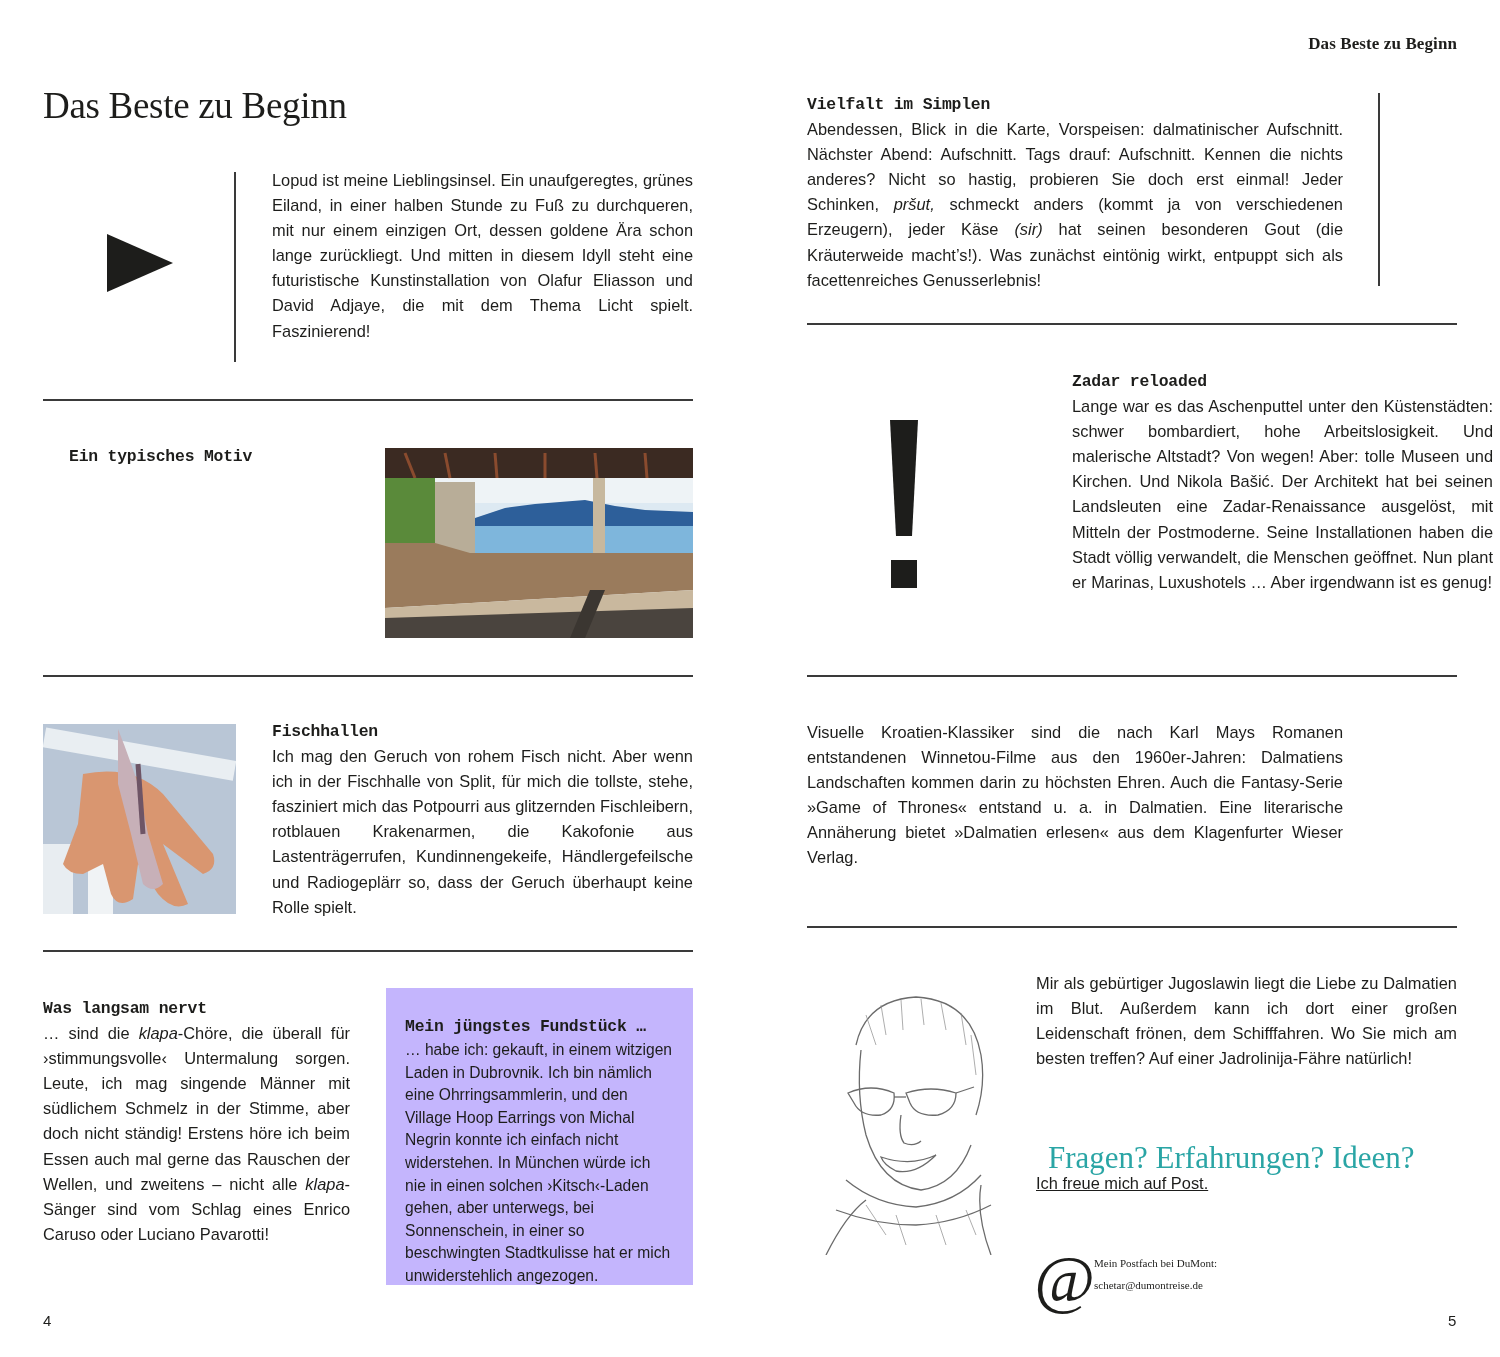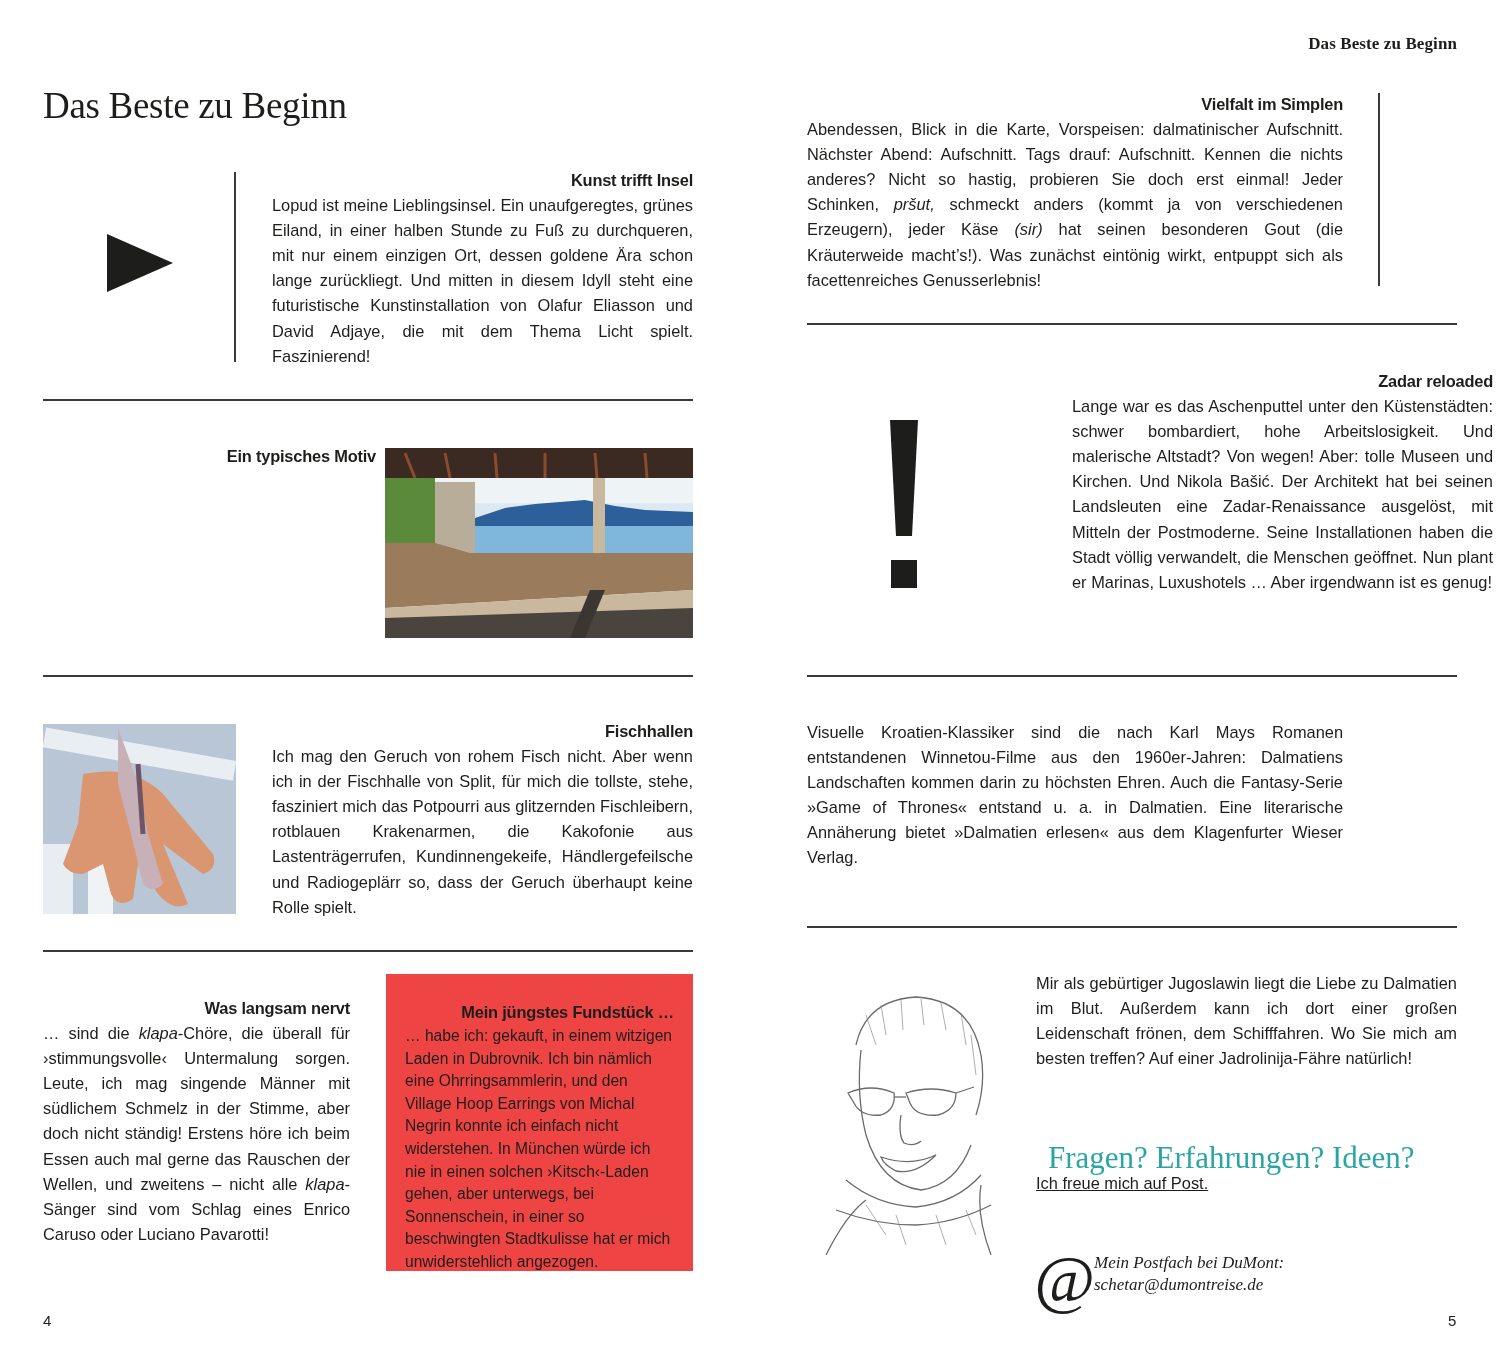--- a/index.html
+++ b/index.html
@@ -2,45 +2,44 @@
 <html><head>
 <meta charset="utf-8">
 <style>
   html, body { margin:0; padding:0; background:#ffffff; }
   body { width:1500px; height:1357px; position:relative; overflow:hidden;
          font-family:"Liberation Sans", "DejaVu Sans", sans-serif; color:#1d1d1b; }
   .abs { position:absolute; }
   .running-head { right:43px; top:34px; font-family:"Liberation Serif", serif; font-weight:bold; font-size:17px; letter-spacing:0.1px; }
   .page-title { left:43px; top:84px; font-family:"Liberation Serif", serif; font-size:37px; font-weight:normal; margin:0; letter-spacing:-0.3px; }
   .section { font-size:16.4px; line-height:25.1px; text-align:justify; }
-  .section h3 { font-size:16.4px; font-weight:bold; margin:0; line-height:25.1px; letter-spacing:-0.2px; text-align:right; }
+  .section h3 { font-size:16.4px; font-weight:bold; margin:0; line-height:25.1px; letter-spacing:-0.2px; text-align:left;font-family:Liberation Mono, monospace; }
   .section p { margin:0; }
   .rule { height:2px; background:#3a3a3a; }
   .vrule { width:2px; background:#3a3a3a; }
   .triangle { width:0; height:0; border-top:29px solid transparent; border-bottom:29px solid transparent; border-left:66px solid #1d1d1b; }
   .photo { overflow:hidden; }
-  .box { background:#ef4444; padding:26px 19px 0 19px; box-sizing:border-box; }
+  .box { background:#c4b5fd; padding:26px 19px 0 19px; box-sizing:border-box;margin-top:14px; }
   .box .section { font-size:15.6px; line-height:22.6px; text-align:left; }
   .box h3 { font-size:16.4px; }
   .teal-heading { font-family:"Liberation Serif", serif; font-size:31px; color:#2aa5a5; margin:12px; font-weight:normal; }
   .at-sign { font-family:"Liberation Serif", serif; font-size:66px; line-height:1; font-style:italic; }
-  .mail-text { font-family:"Liberation Serif", serif; font-style:italic; font-size:17px; line-height:22px; }
+  .mail-text { font-family:"Liberation Serif", serif; font-size:11px; line-height:22px; }
   .page-num { font-size:15px; }
   em { font-style:italic; }
 </style>
 </head>
 <body>
 
 <div class="abs running-head">Das Beste zu Beginn</div>
 <h1 class="abs page-title">Das Beste zu Beginn</h1>
 
 <div class="abs triangle" style="left:107px; top:234px;"></div>
 <div class="abs vrule" style="left:234px; top:172px; height:190px;"></div>
 <div class="abs section" style="left:272px; top:168px; width:421px;">
-  <h3>Kunst trifft Insel</h3>
   <p>Lopud ist meine Lieblingsinsel. Ein unaufgeregtes, grünes Eiland, in einer halben Stunde zu Fuß zu durchqueren, mit nur einem einzigen Ort, dessen goldene Ära schon lange zurückliegt. Und mitten in diesem Idyll steht eine futuristische Kunstinstallation von Olafur Eliasson und David Adjaye, die mit dem Thema Licht spielt. Faszinierend!</p>
 </div>
 <div class="abs rule" style="left:43px; top:399px; width:650px;"></div>
 
 <div class="abs section" style="left:55px; top:444px; width:307px;margin-left:14px;">
   <h3>Ein typisches Motiv</h3>
 </div>
 <div class="abs photo" style="left:385px; top:448px; width:308px; height:190px;">
   <svg width="308" height="190" viewBox="0 0 308 190">
     <rect width="308" height="190" fill="#eef3f6"></rect>

